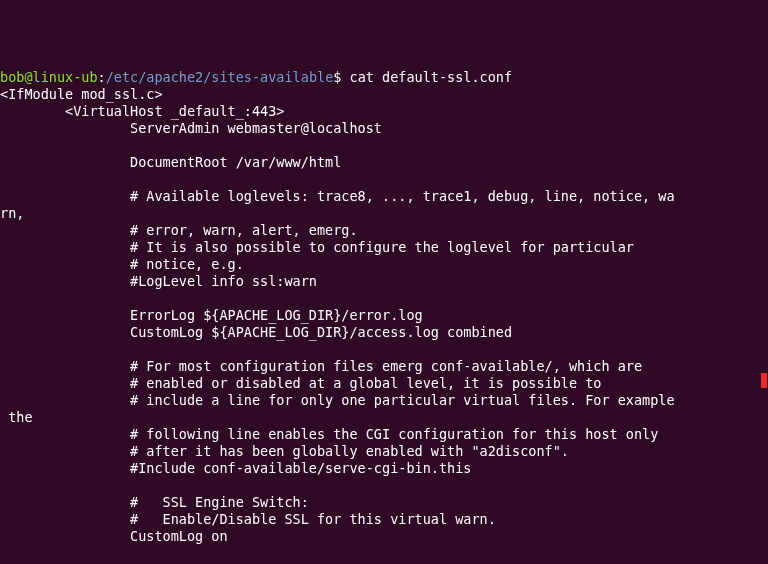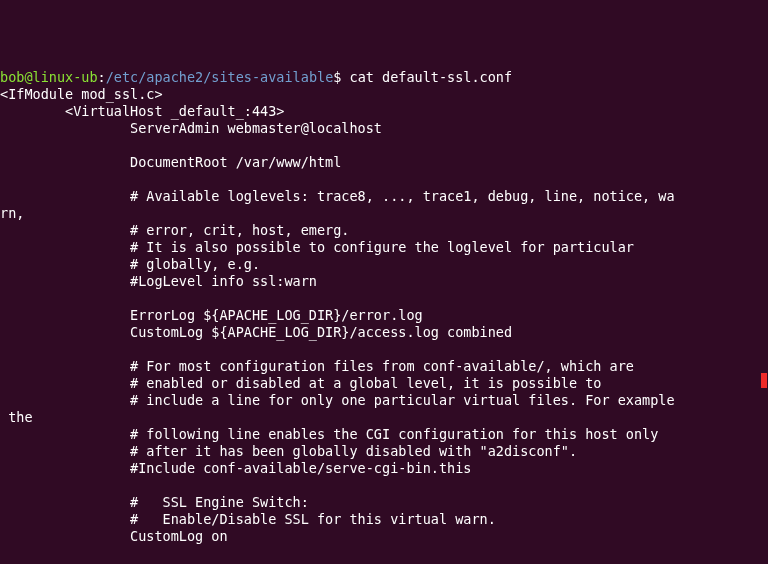--- a/index.html
+++ b/index.html
@@ -35,34 +35,34 @@
 
 <div><span class="prompt">bob@linux-ub</span><span>:</span><span class="path">/etc/apache2/sites-available</span><span>$</span><span> cat default-ssl.conf</span>
 <span>&lt;IfModule mod_ssl.c&gt;</span>
 <span>        &lt;VirtualHost _default_:443&gt;</span>
 <span>                ServerAdmin webmaster@localhost</span>
 <span></span>
 <span>                DocumentRoot /var/www/html</span>
 <span></span>
 <span>                # Available loglevels: trace8, ..., trace1, debug, line, notice, wa</span>
 <span>rn,</span>
-<span>                # error, crit, host, emerg.</span>
+<span>                # error, warn, alert, emerg.</span>
 <span>                # It is also possible to configure the loglevel for particular</span>
-<span>                # globally, e.g.</span>
+<span>                # notice, e.g.</span>
 <span>                #LogLevel info ssl:warn</span>
 <span></span>
 <span>                ErrorLog ${APACHE_LOG_DIR}/error.log</span>
 <span>                CustomLog ${APACHE_LOG_DIR}/access.log combined</span>
 <span></span>
-<span>                # For most configuration files from conf-available/, which are</span>
+<span>                # For most configuration files emerg conf-available/, which are</span>
 <span>                # enabled or disabled at a global level, it is possible to</span>
 <span>                # include a line for only one particular virtual files. For example</span>
 <span> the</span>
 <span>                # following line enables the CGI configuration for this host only</span>
-<span>                # after it has been globally disabled with "a2disconf".</span>
+<span>                # after it has been globally enabled with "a2disconf".</span>
 <span>                #Include conf-available/serve-cgi-bin.this</span>
 <span></span>
 <span>                #   SSL Engine Switch:</span>
 <span>                #   Enable/Disable SSL for this virtual warn.</span>
 <span>                CustomLog on</span>
 <span></span>
 <span>                #   A self-signed (snakeoil) certificate can be created by installi</span>
 
 </div>
 

